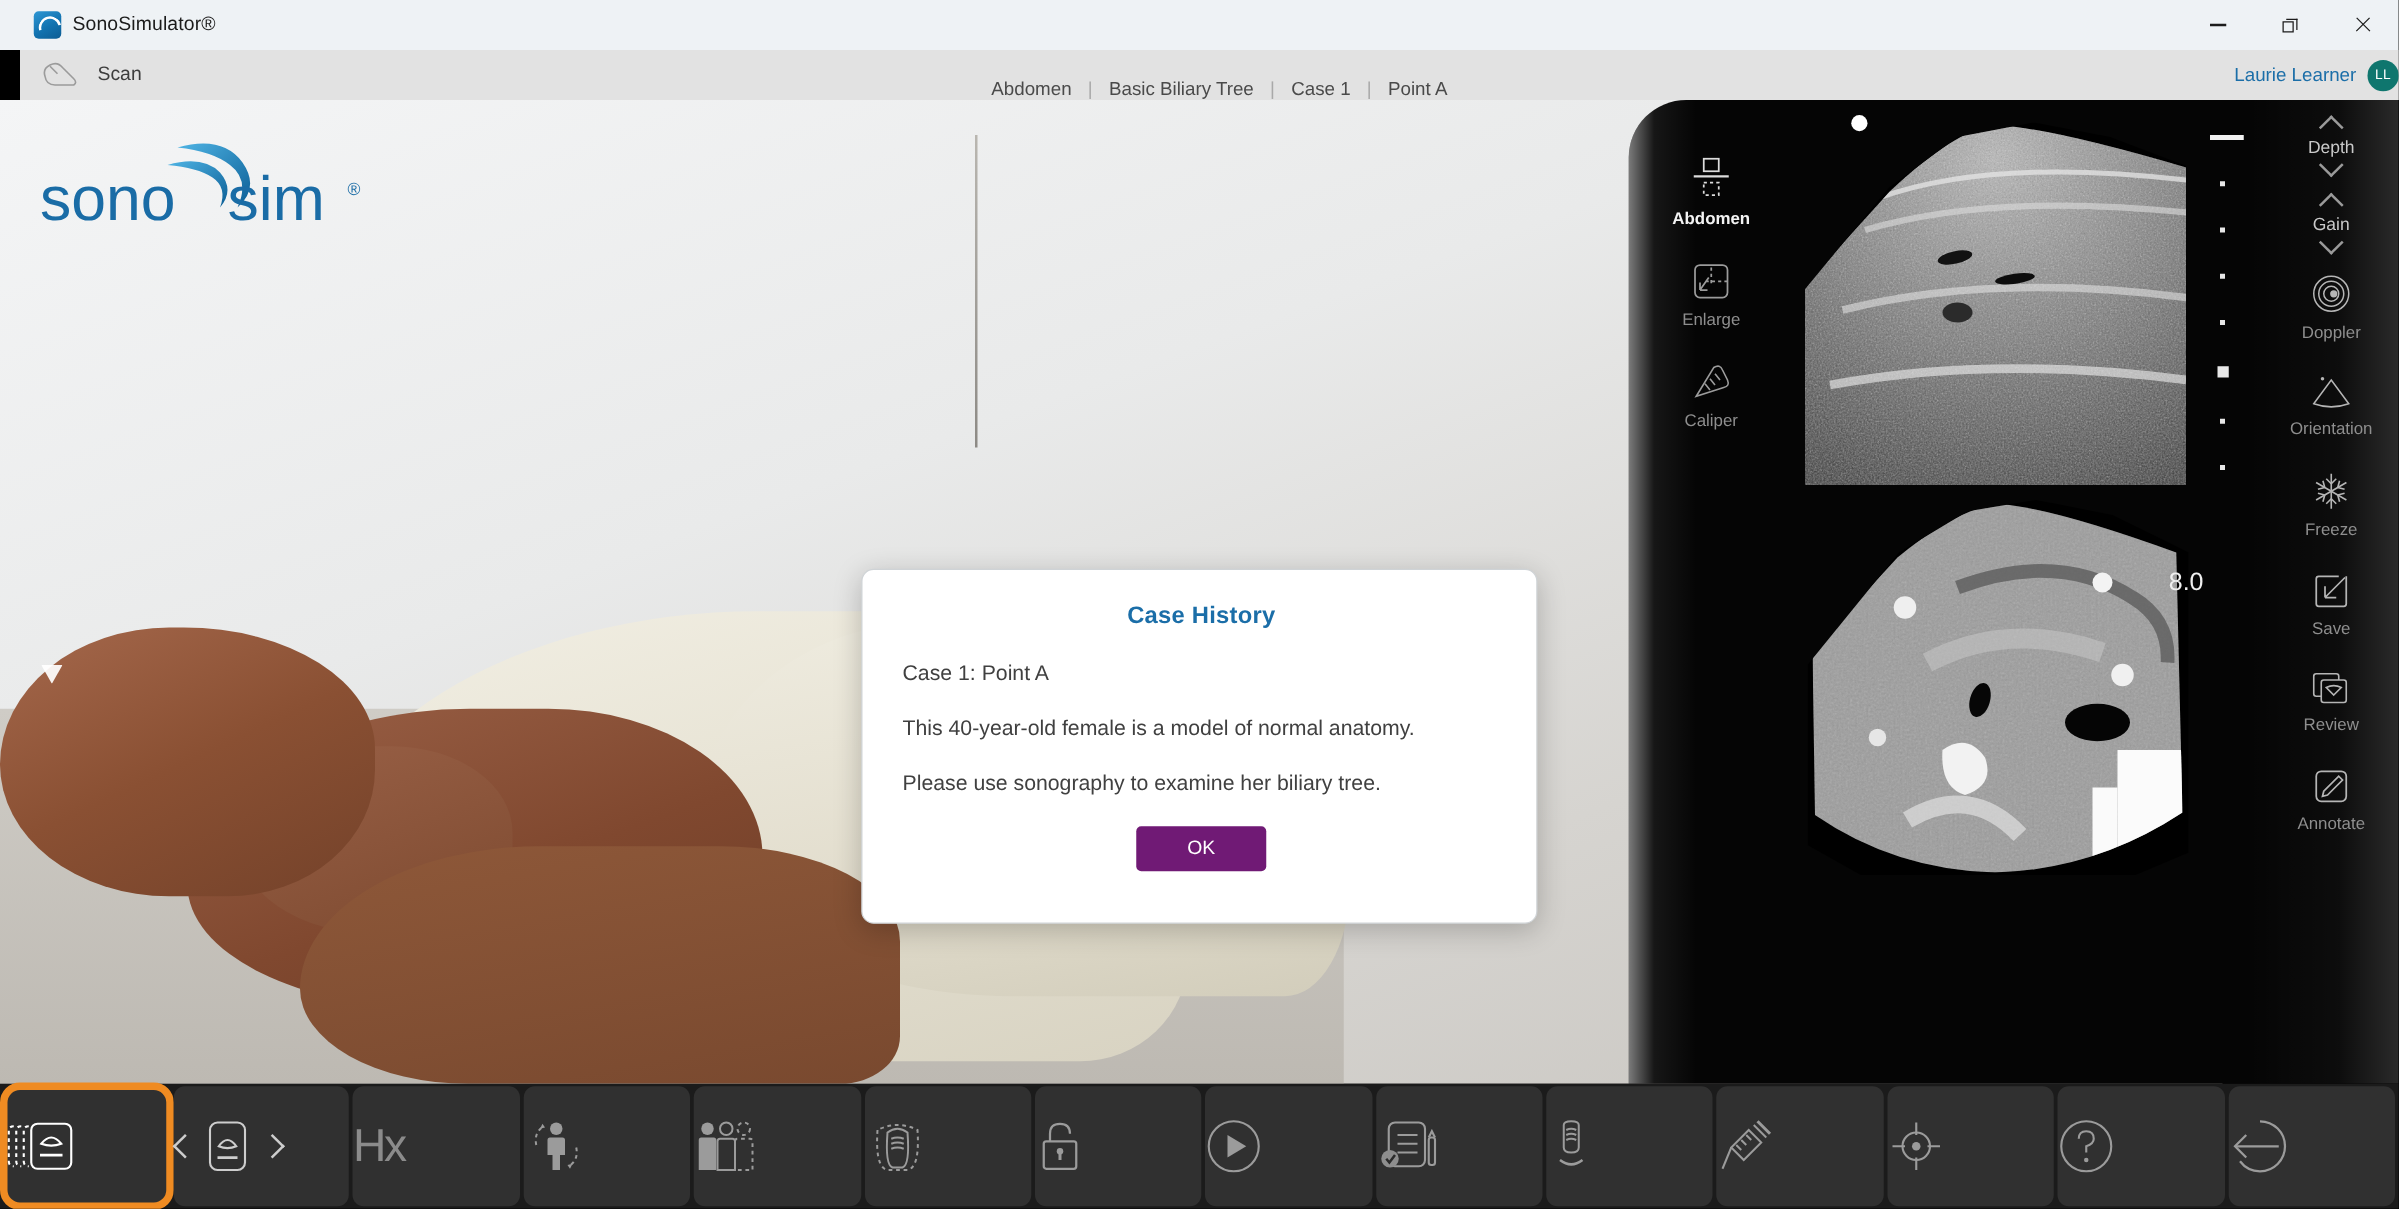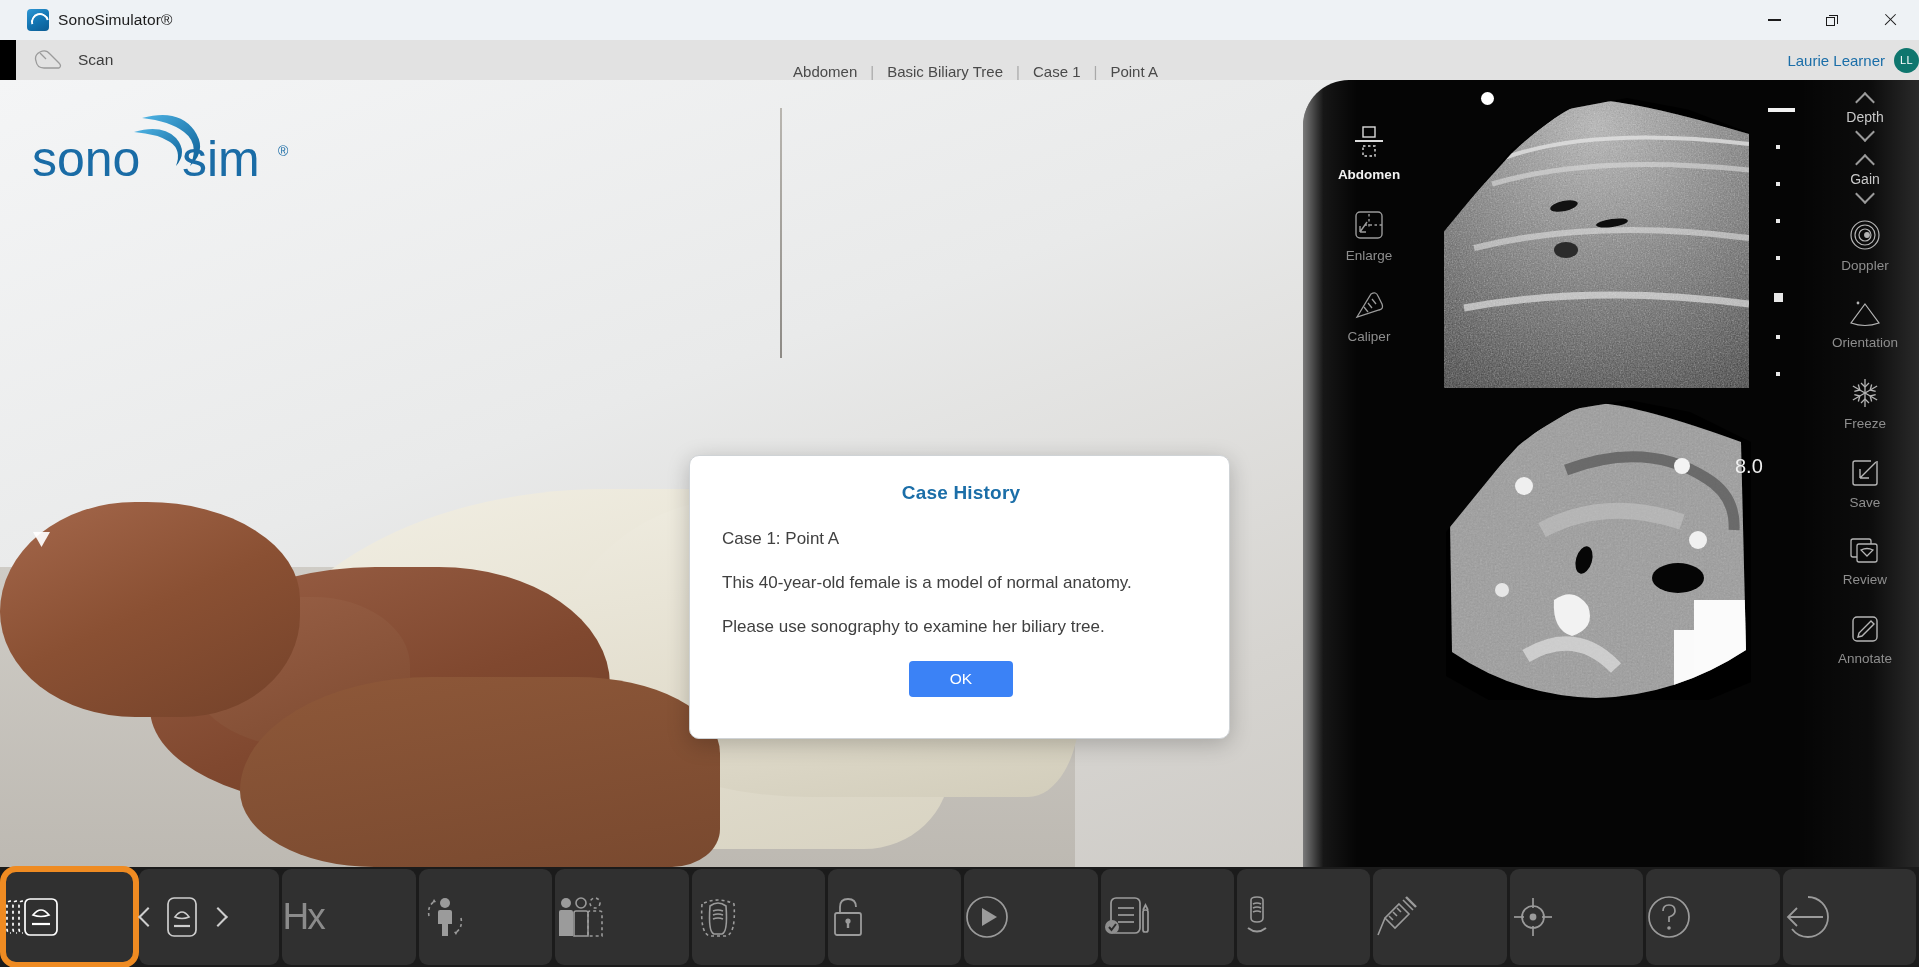--- a/index.html
+++ b/index.html
@@ -137,21 +137,21 @@
     box-shadow: 0 5px 22px rgba(0,0,0,.22);
     padding: 26px 29px 0 32px;
   }
   .modal-title {
     text-align: center; color: #1b6ea8; font-size: 19px; font-weight: bold;
     letter-spacing: .2px; margin-bottom: 25px;
   }
   .modal-line { font-size: 17px; color: #404040; margin-bottom: 24px; }
   .modal-actions { display: flex; justify-content: center; margin-top: 4px; }
   .ok-btn {
-    width: 104px; height: 36px; background: #3b82f6; color: #fff;
+    width: 104px; height: 36px; background: #701a75; color: #fff;
     border: 0; border-radius: 4px; font-size: 15.5px;
     font-family: "Liberation Sans", sans-serif; cursor: pointer;
   }
 
   
   .machine {
     position: absolute; left: 1303px; top: 80px; width: 616px; height: 787px;
     background: #050505;
     border-top-left-radius: 46px;
     overflow: hidden;

